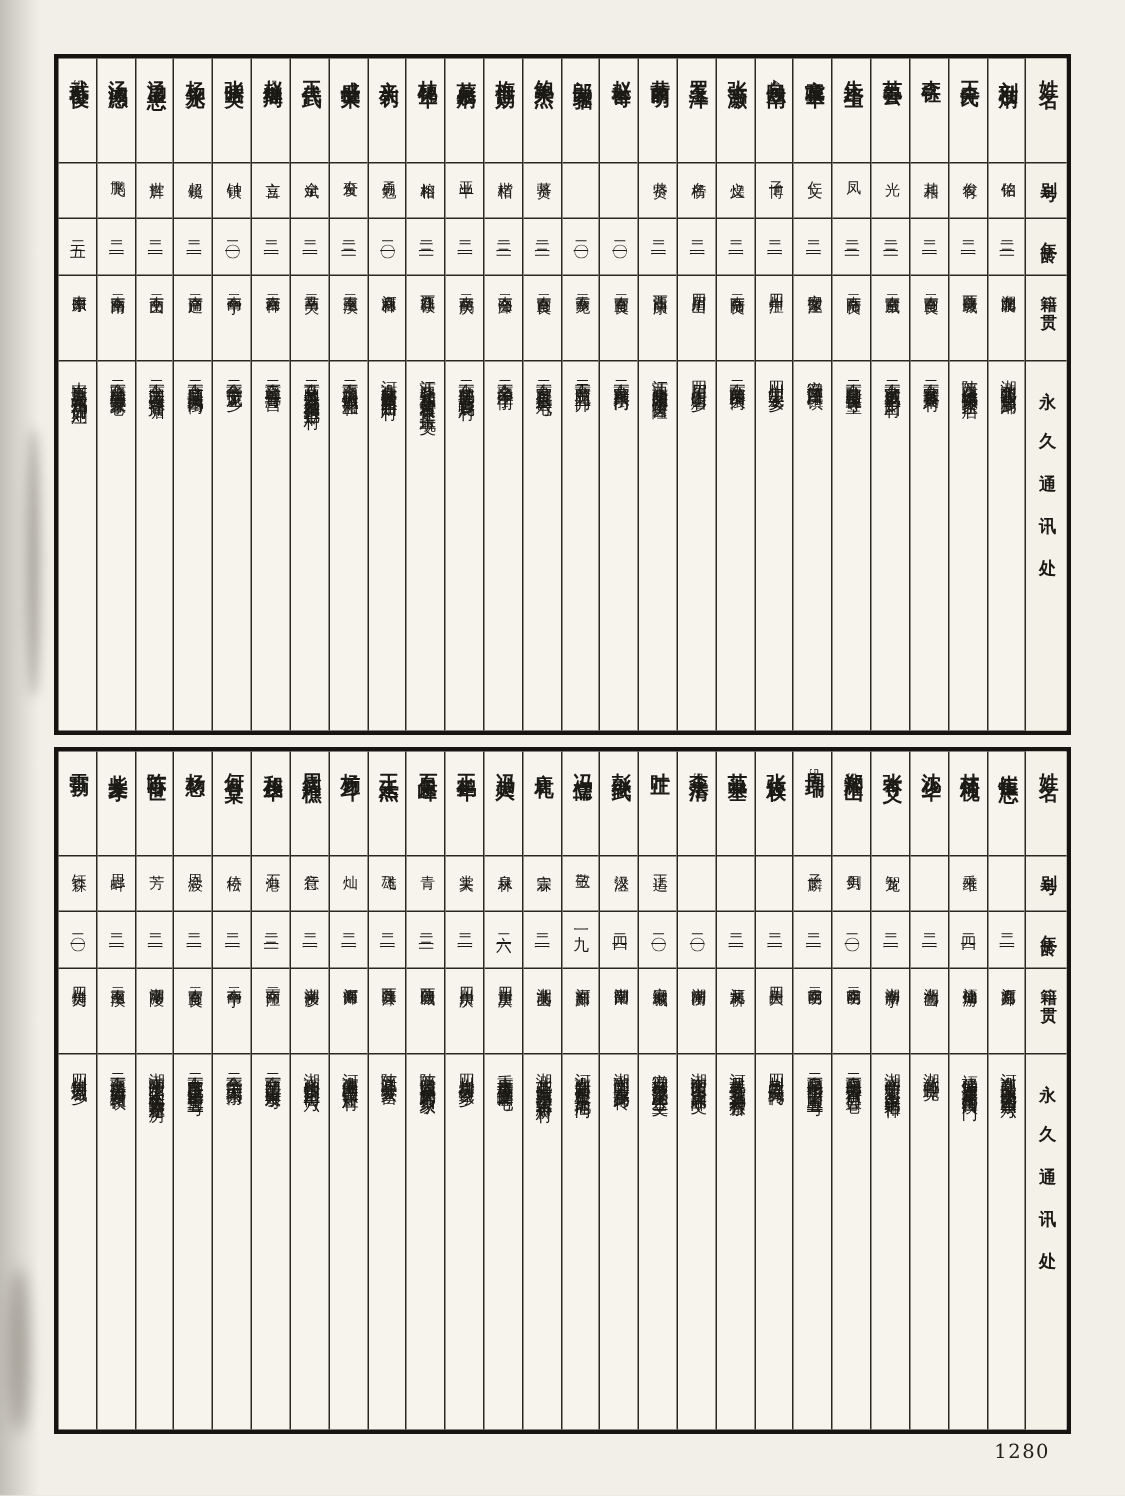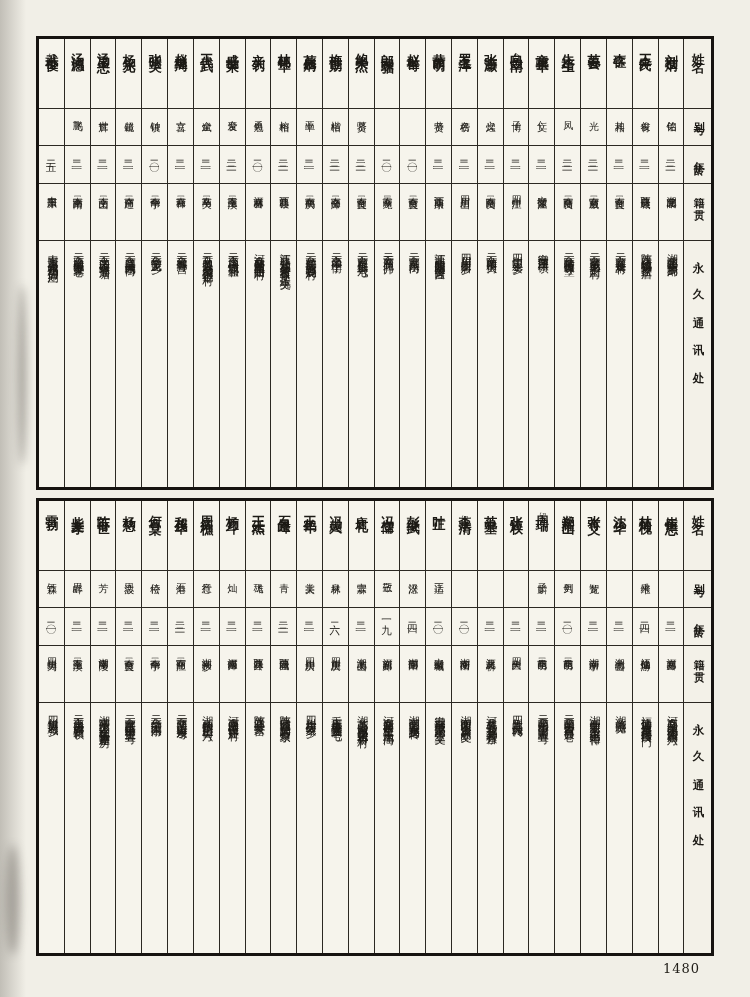--- a/index.html
+++ b/index.html
@@ -986,14 +986,14 @@
         </div>
         <div class="cell native">
           <span class="txt">籍贯</span>
         </div>
         <div class="cell addr">
           <span class="txt">永久通讯处</span>
         </div>
       </div>
     </div>
 
-  <div class="page-number">1480</div>
+  <div class="page-number">1280</div>
 </div>
 
 </body></html>

